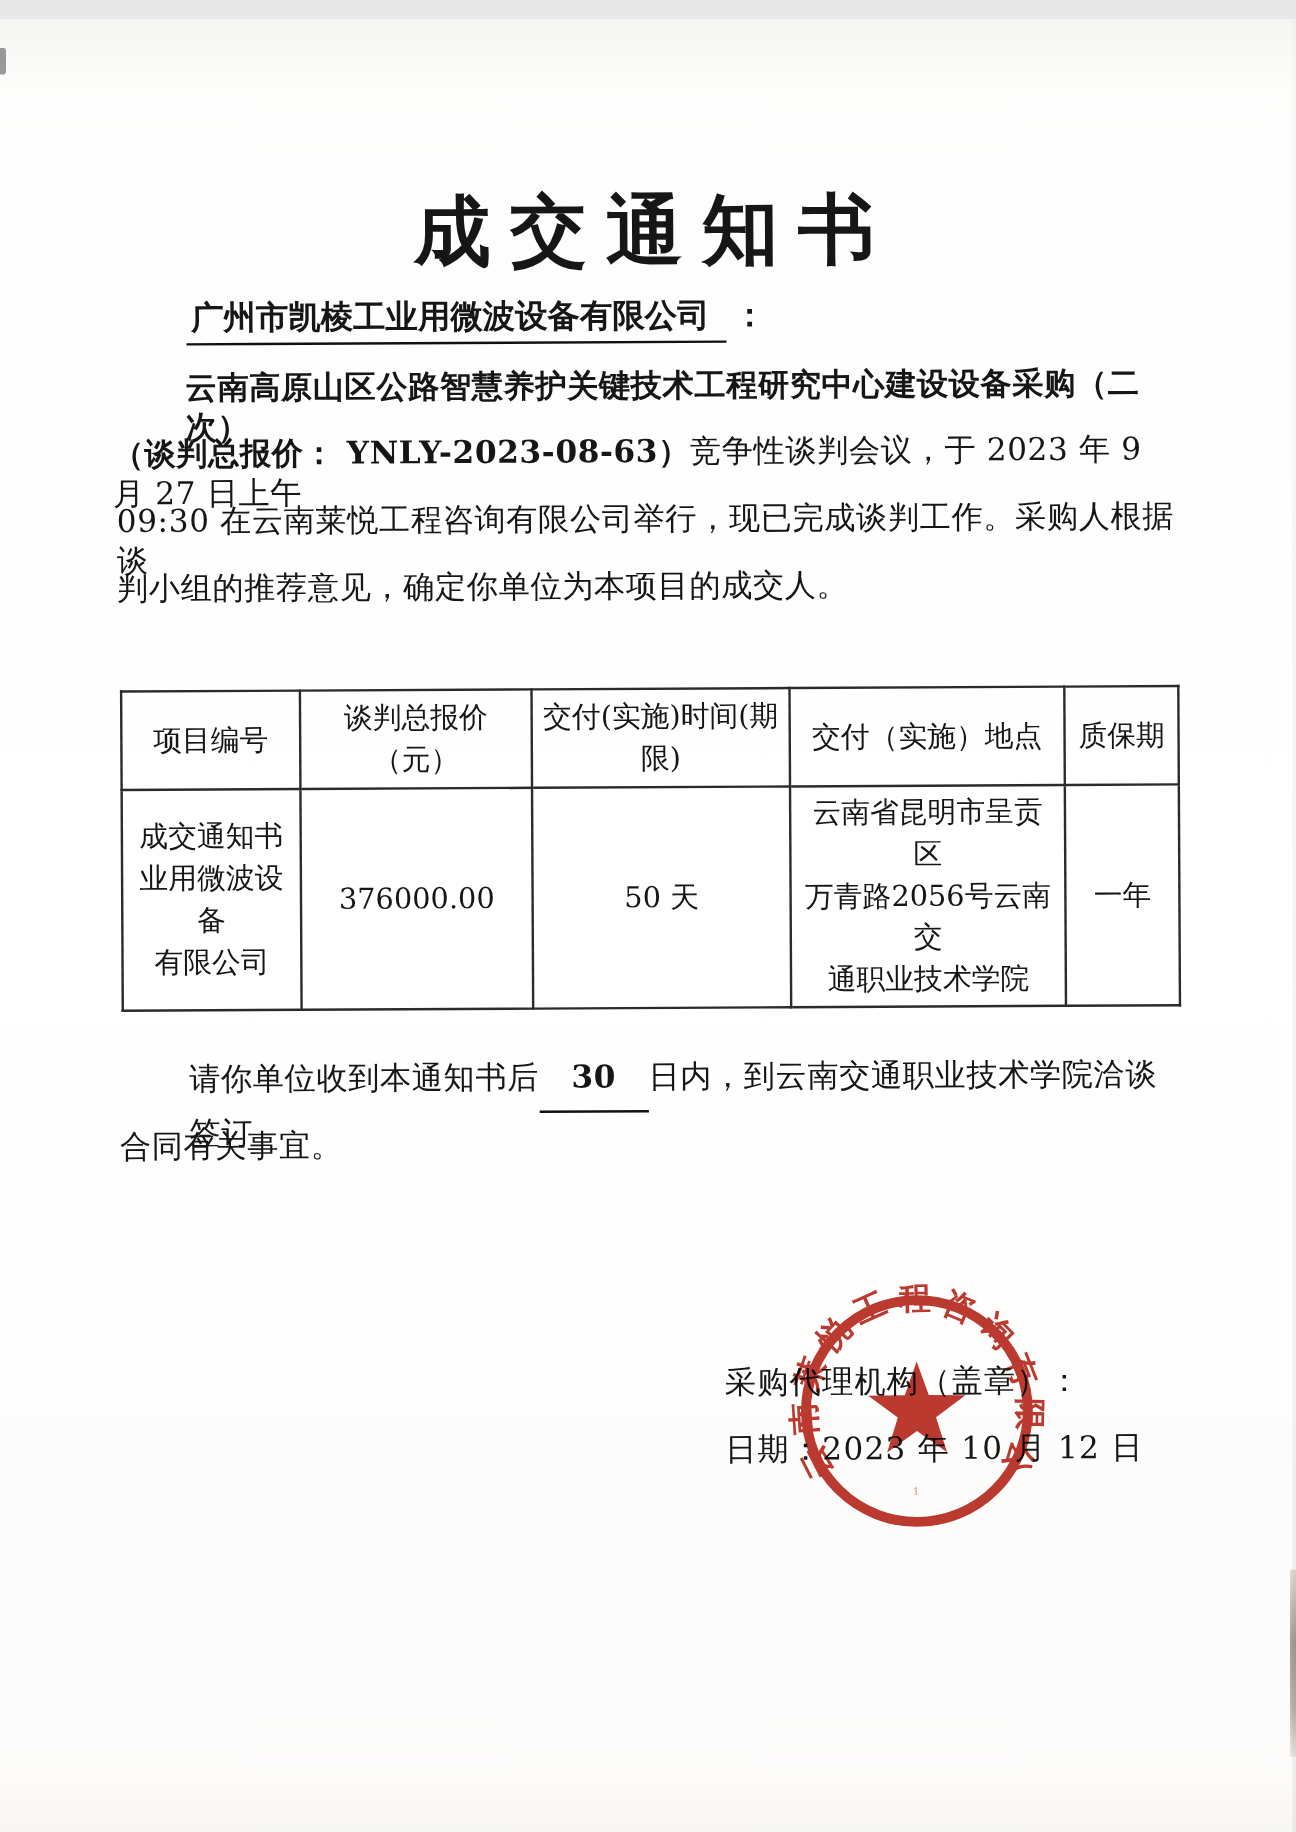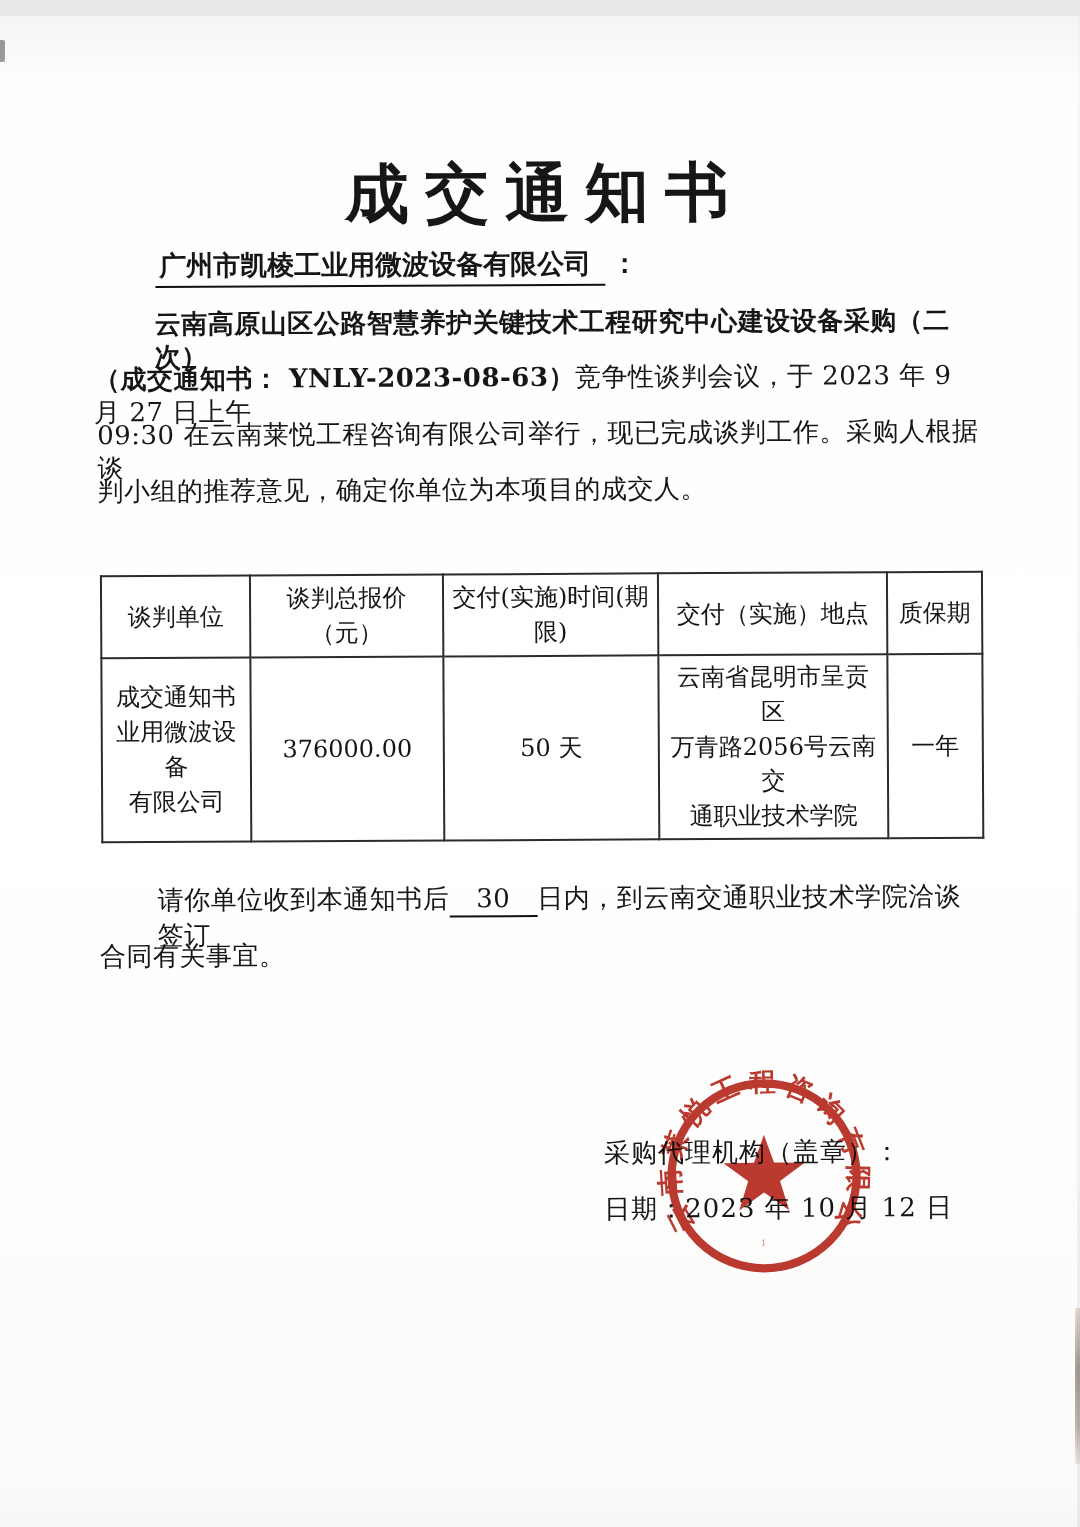--- a/index.html
+++ b/index.html
@@ -101,22 +101,23 @@
     width: 882px;
     font-size: 26px;
     line-height: 1.3;
     letter-spacing: 0.5px;
   }
   .notice-1 { top: 866px; padding-left: 58px; width: 824px; }
   .notice-2 { top: 922px; }
   .days-underline {
     display: inline-block;
     border-bottom: 2.5px solid #111;
-    padding: 0 27px 1px 27px;
+    padding: 0 27px 11px 27px;
     line-height: 1.15;
+    font-weight: bold;
   }
   .footer-line {
     position: absolute;
     left: 602px;
     font-size: 26px;
     letter-spacing: 1px;
     line-height: 1.3;
   }
   .footer-agency { top: 1121px; }
   .footer-date   { top: 1177px; }
@@ -162,36 +163,36 @@
 
 <div class="page">
   <div class="content">
 
     <div class="doc-title">成交通知书</div>
 
     <div class="recipient-line"><span class="recipient-name">广州市凯棱工业用微波设备有限公司</span><span class="recipient-colon">：</span></div>
 
     <div class="body-line indent line-1 bold-sans">云南高原山区公路智慧养护关键技术工程研究中心建设设备采购（二次）</div>
 
-    <div class="body-line line-2"><span class="bold-sans">（成交通知书： </span><span class="bold-serif">YNLY-2023-08-63）</span><span>竞争性谈判会议，于 2023 年 9 月 27 日上午</span></div>
+    <div class="body-line line-2"><span class="bold-sans">（谈判总报价： </span><span class="bold-serif">YNLY-2023-08-63）</span><span>竞争性谈判会议，于 2023 年 9 月 27 日上午</span></div>
 
     <div class="body-line line-3">09:30 在云南莱悦工程咨询有限公司举行，现已完成谈判工作。采购人根据谈</div>
     <div class="body-line line-4">判小组的推荐意见，确定你单位为本项目的成交人。</div>
 
     <table class="award-table">
       <colgroup>
         <col style="width:149px">
         <col style="width:193px">
         <col style="width:215px">
         <col style="width:229px">
         <col style="width:95px">
       </colgroup>
       <tbody>
         <tr class="hdr">
-          <th>谈判单位</th>
+          <th>项目编号</th>
           <th>谈判总报价
 （元）</th>
           <th>交付(实施)时间(期
 限)</th>
           <th>交付（实施）地点</th>
           <th>质保期</th>
         </tr>
         <tr class="data">
           <td>成交通知书
 业用微波设备

